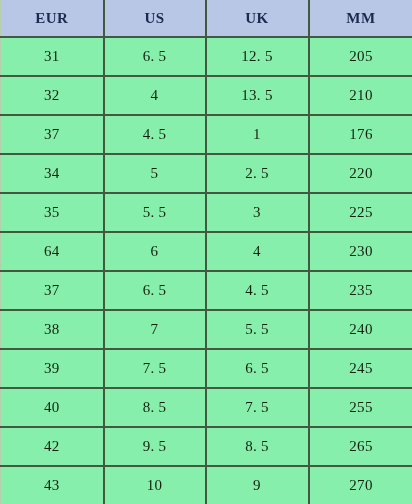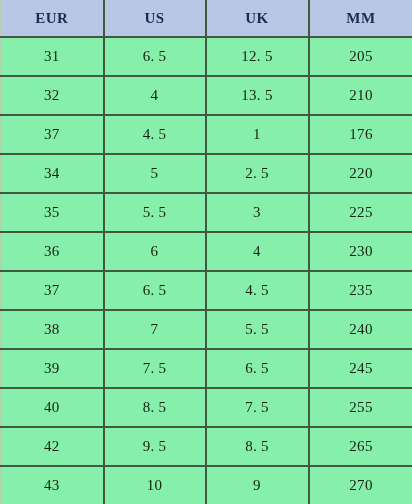--- a/index.html
+++ b/index.html
@@ -119,21 +119,21 @@
         <td>2. 5</td>
         <td>220</td>
       </tr>
       <tr>
         <td>35</td>
         <td>5. 5</td>
         <td>3</td>
         <td>225</td>
       </tr>
       <tr>
-        <td>36</td>
+        <td>64</td>
         <td>6</td>
         <td>4</td>
         <td>230</td>
       </tr>
       <tr>
         <td>37</td>
         <td>6. 5</td>
         <td>4. 5</td>
         <td>235</td>
       </tr>

